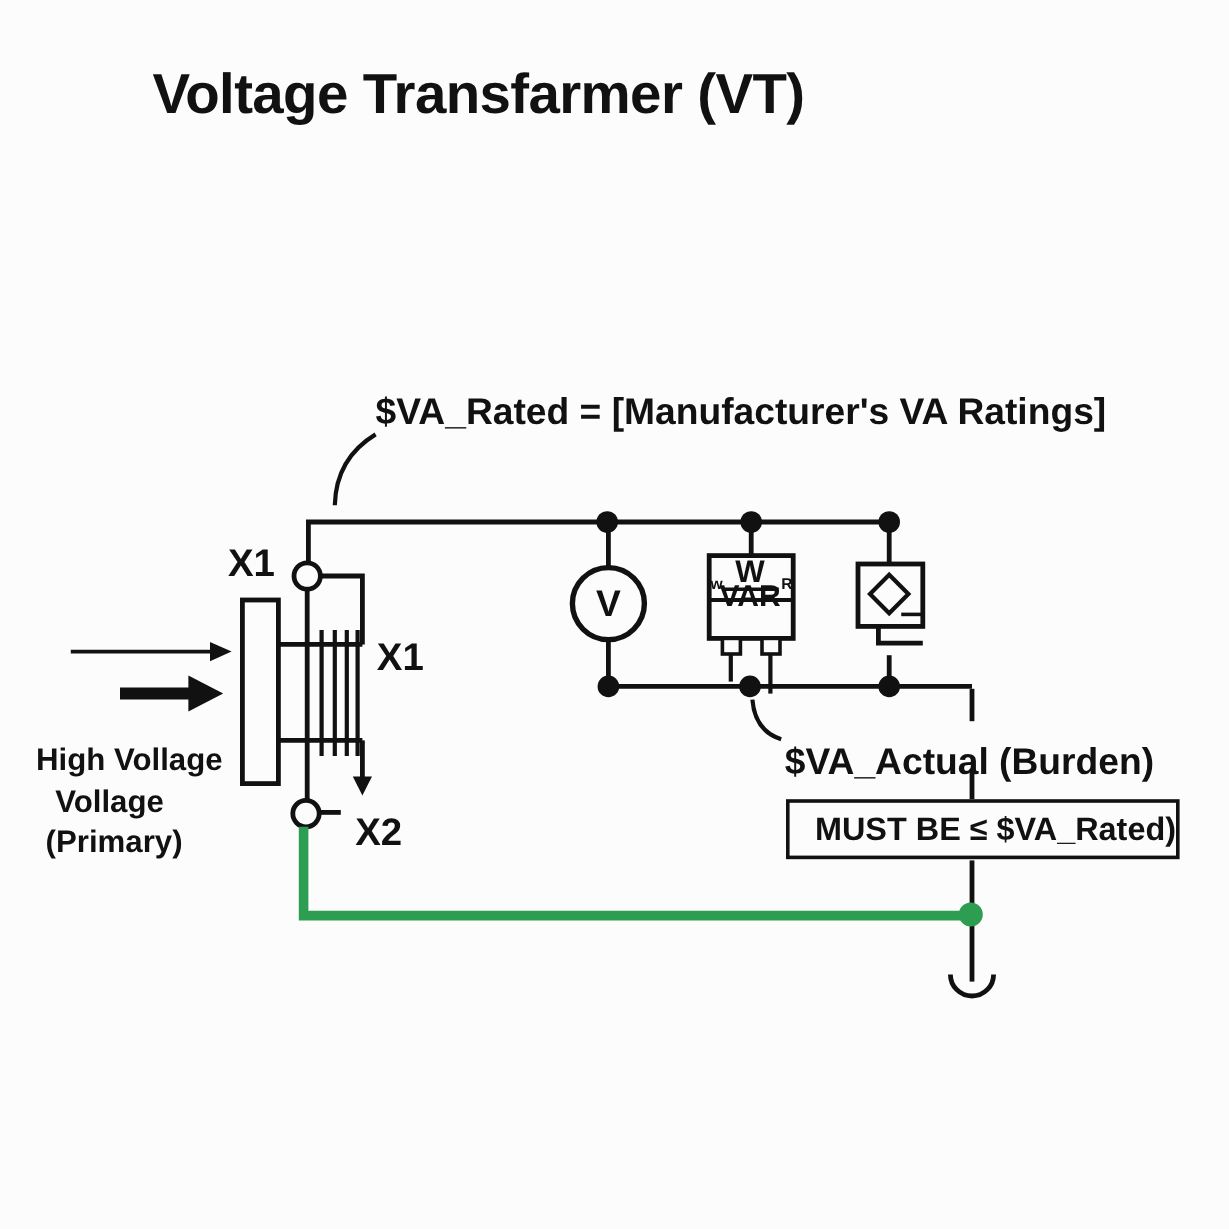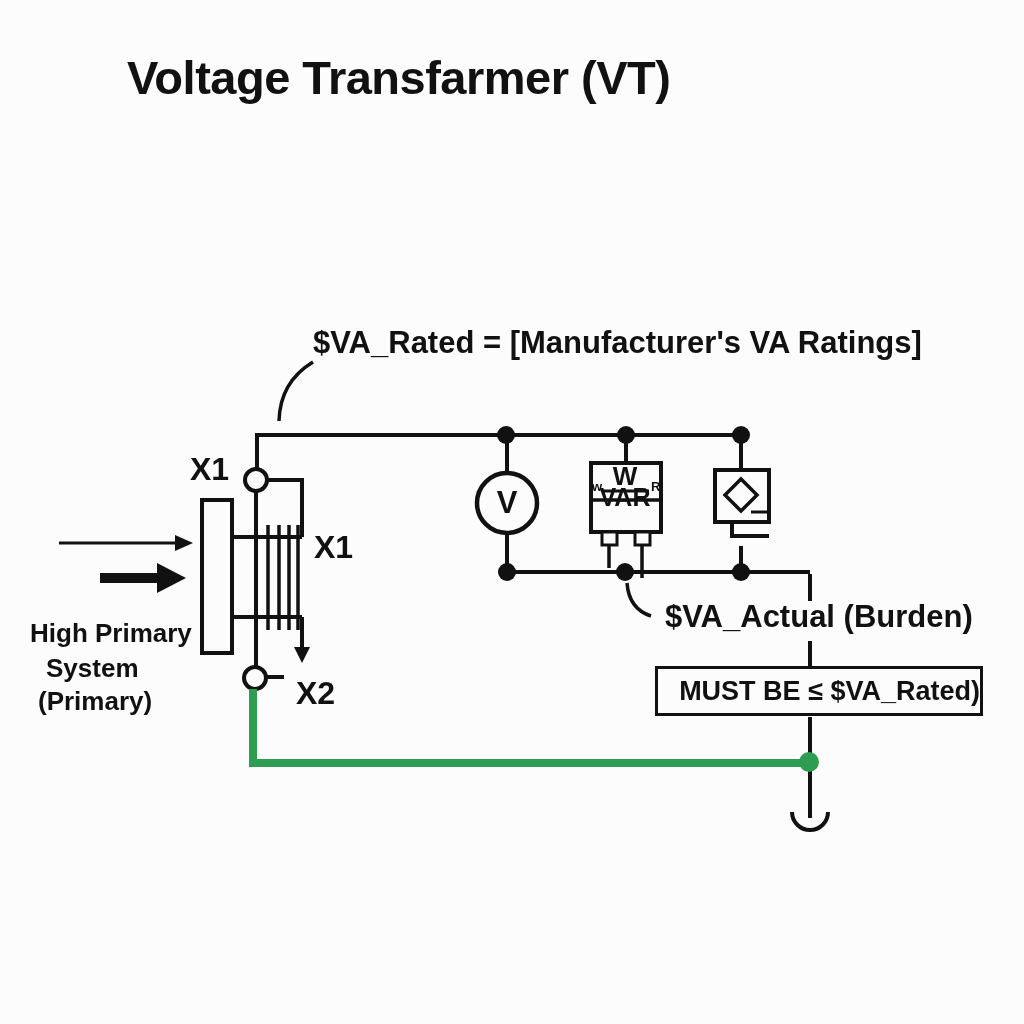--- a/index.html
+++ b/index.html
@@ -113,29 +113,29 @@
   </svg>
 
   <div class="txt title-line" style="left:127px;top:52px;">Voltage Transfarmer (VT)</div>
 
   <div class="txt anno" style="left:313px;top:326px;">$VA_Rated = [Manufacturer's VA Ratings]</div>
 
   <div class="txt lbl" style="left:190px;top:452px;">X1</div>
   <div class="txt lbl" style="left:314px;top:530px;">X1</div>
   <div class="txt lbl" style="left:296px;top:676px;">X2</div>
 
-  <div class="txt hv" style="left:30px;top:619px;">High Primary</div>
-  <div class="txt hv" style="left:46px;top:654px;">System</div>
+  <div class="txt hv" style="left:30px;top:619px;">High Vollage</div>
+  <div class="txt hv" style="left:46px;top:654px;">Vollage</div>
   <div class="txt hv" style="left:38px;top:687px;text-align:center;">(Primary)</div>
 
   <div class="txt meter-letter" style="left:487px;top:486px;width:40px;font-size:31px;">V</div>
   <div class="txt meter-letter" style="left:605px;top:462px;width:40px;font-size:26px;">W</div>
   <div class="txt" style="left:592px;top:480px;font-size:13px;">w</div>
   <div class="txt" style="left:651px;top:480px;font-size:13px;">R</div>
   <div class="txt meter-letter" style="left:595px;top:484px;width:60px;font-size:25px;">VAR</div>
 
-  <div class="txt anno" style="left:654px;top:600px;margin-left:11px;">$VA_Actual (Burden)</div>
+  <div class="txt anno" style="left:654px;top:618px;">$VA_Actual (Burden)</div>
 
   <div class="constraint-box">
     <span>MUST BE ≤ $VA_Rated)</span>
   </div>
 
 </div>
 
 </body></html>

